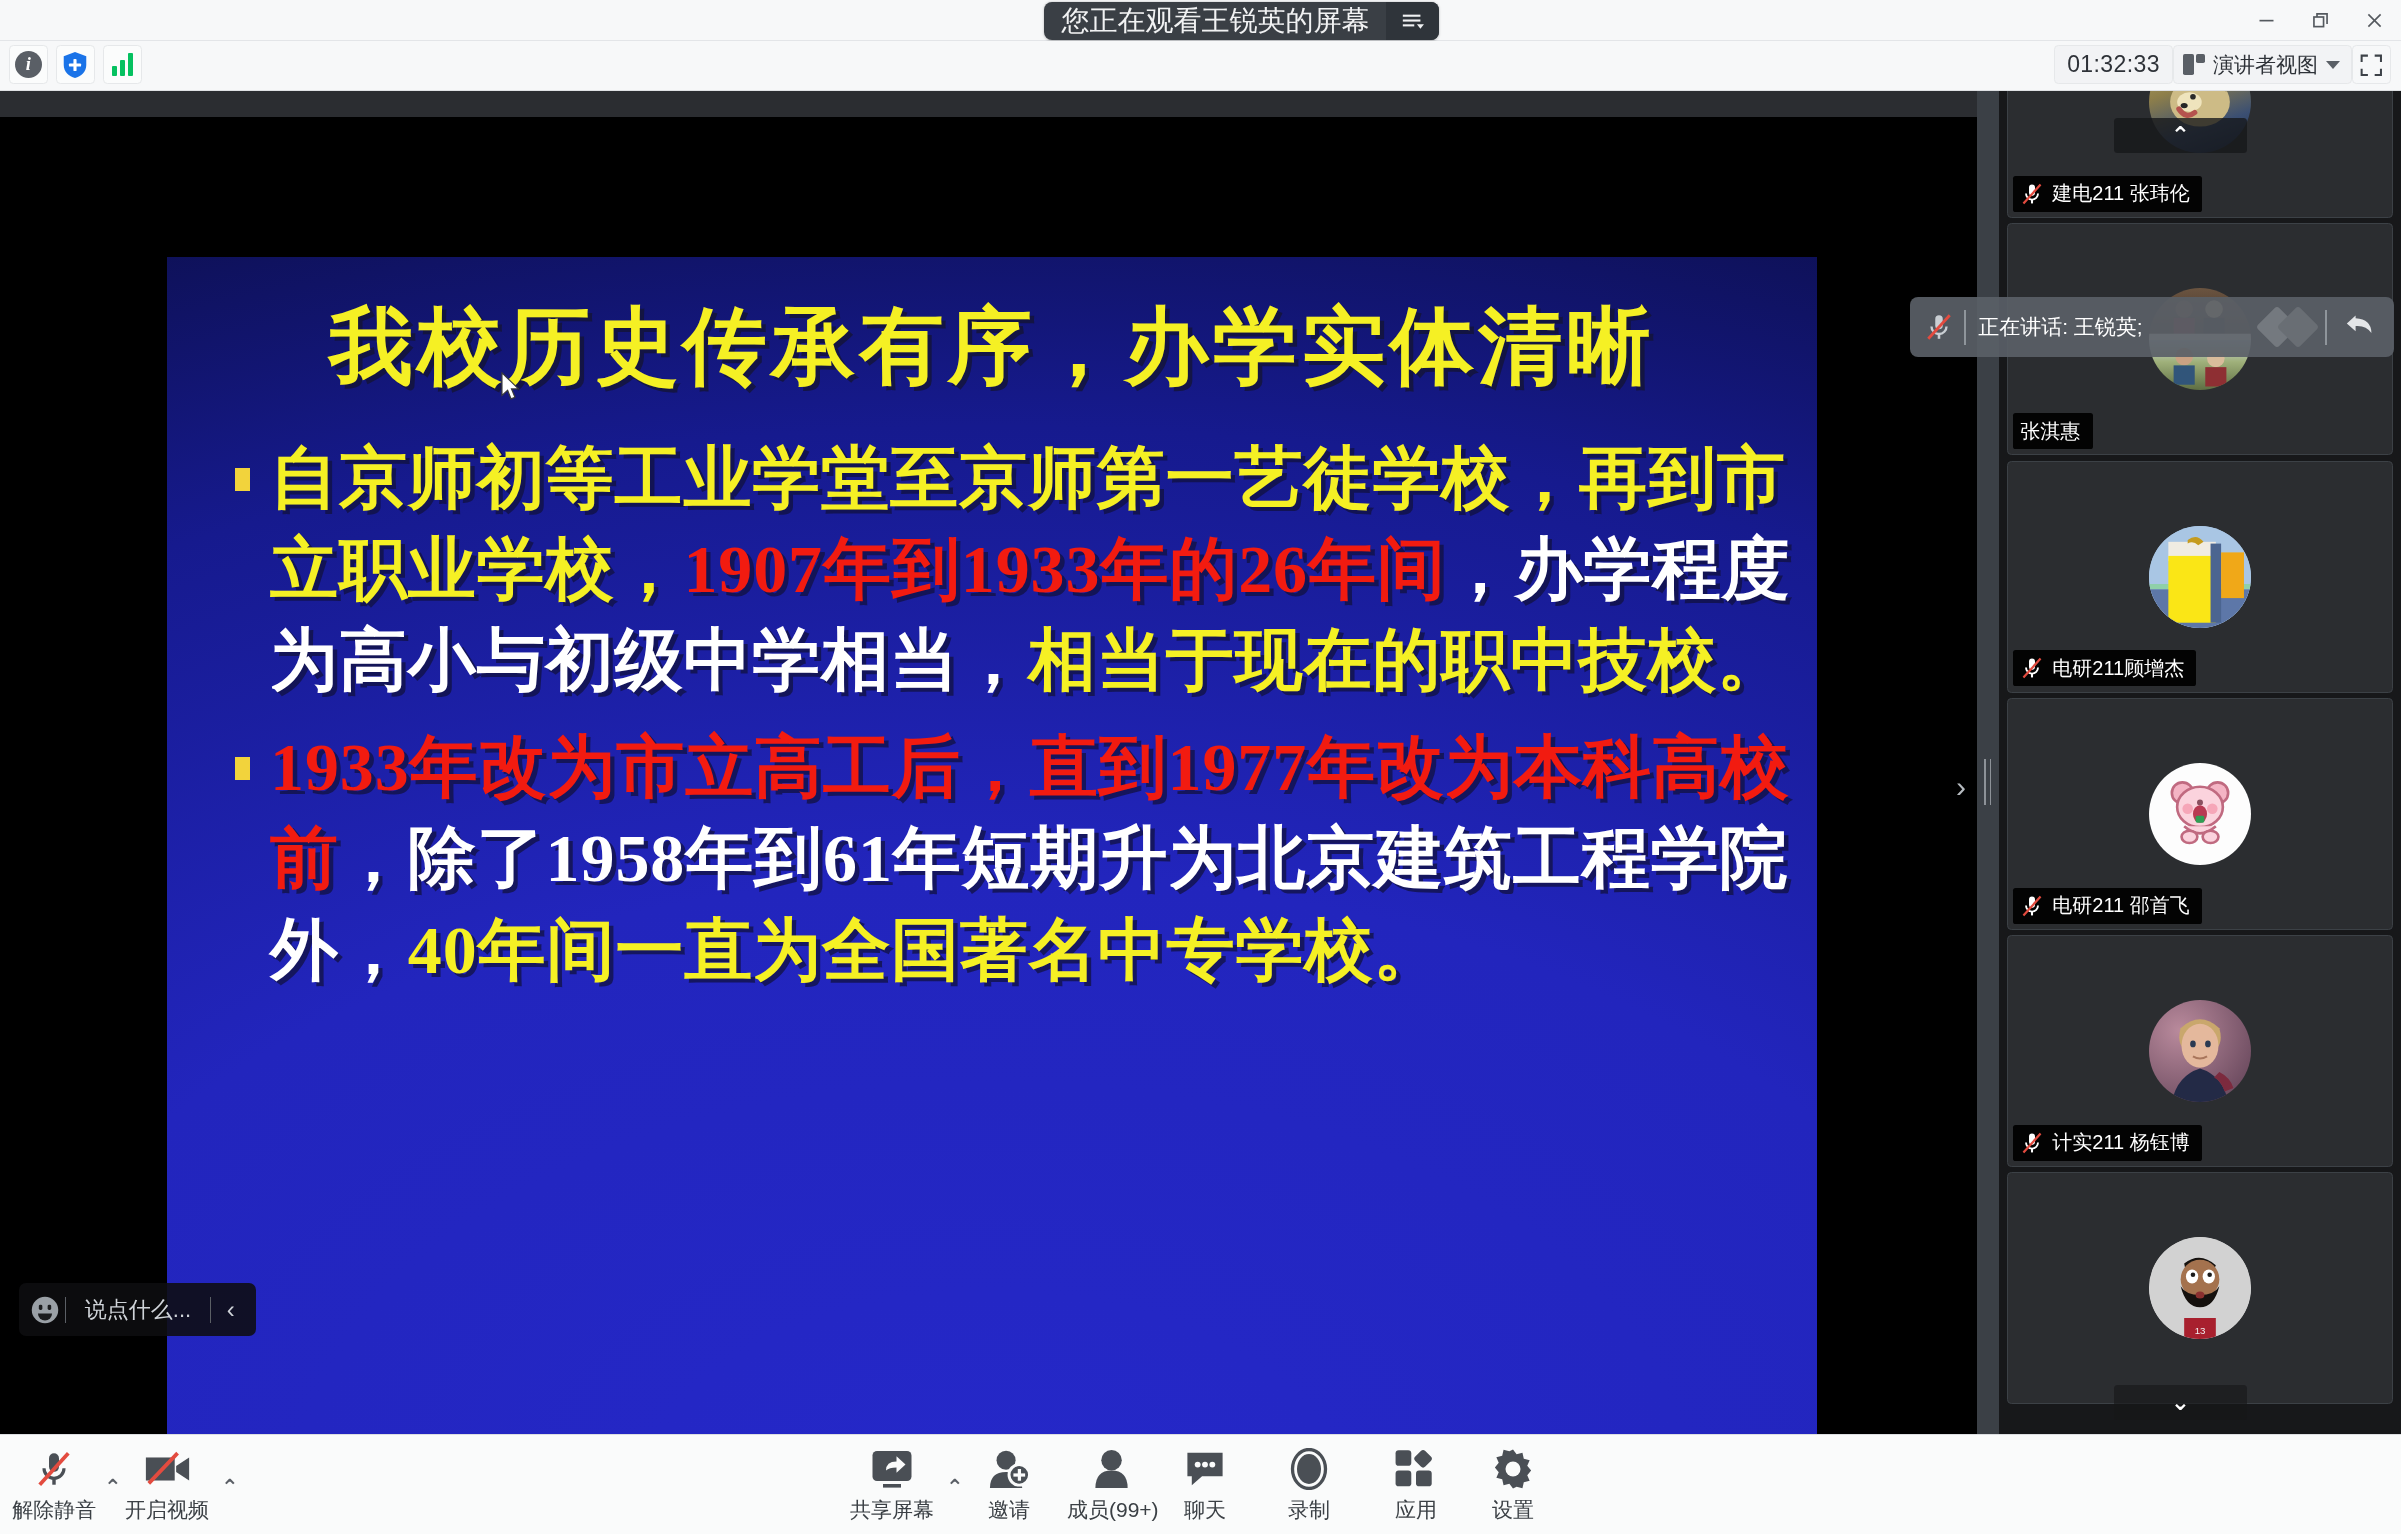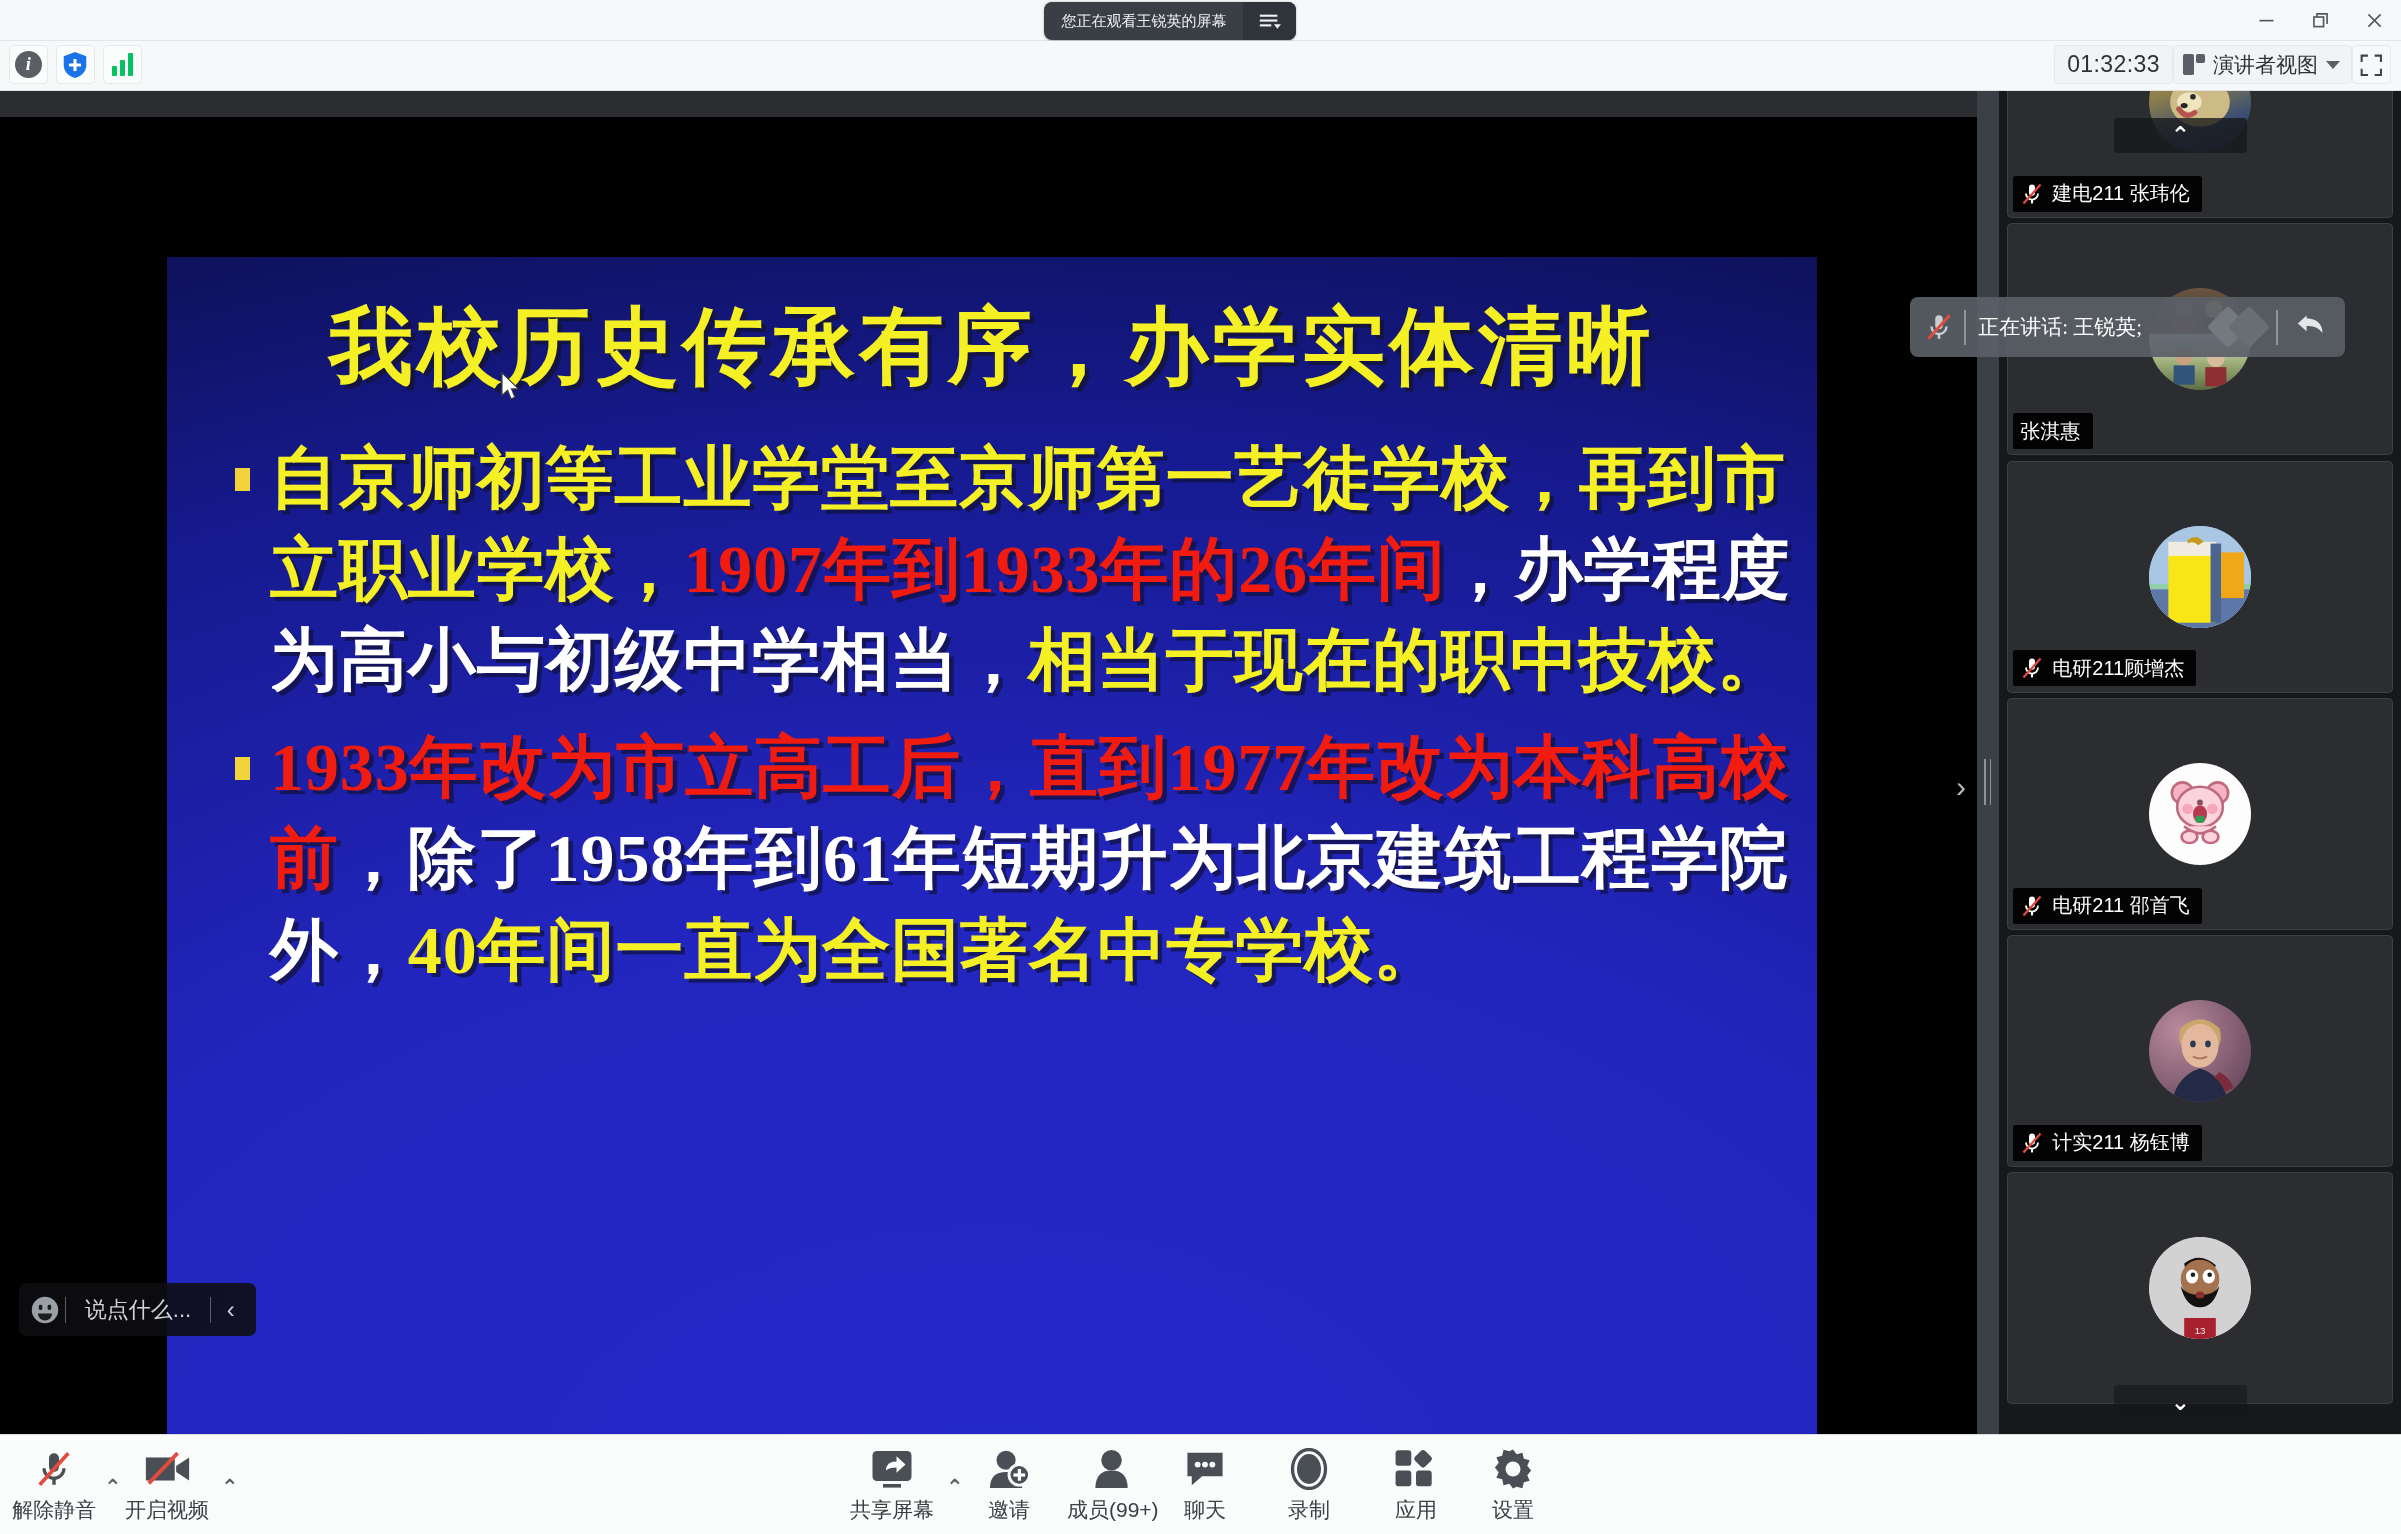--- a/index.html
+++ b/index.html
@@ -18,21 +18,21 @@
     background: #f7f8f9;
     border-bottom: 0.9px solid #e3e5e8;
   }
   .watch-pill {
     position: absolute; left: 1044px; top: 1.8px;
     height: 38px; display: flex; align-items: center;
     background: #3a3f45; border-radius: 8px; overflow: hidden;
     box-shadow: 0 0.9px 2.6px rgba(0,0,0,.25);
   }
   .watch-pill .wp-text {
-    color: #f1f2f3; font-size: 15px; padding: 0 16px 0 17.6px; white-space: nowrap;
+    color: #f1f2f3; font-size: 28px; padding: 0 16px 0 17.6px; white-space: nowrap;
     line-height: 38px;
   }
   .watch-pill .wp-menu {
     width: 53px; height: 38px; background: #2f343a;
     display: flex; align-items: center; justify-content: center;
     color: #f1f2f3; font-size: 18.4px; letter-spacing: -0.9px;
   }
   .win-btns { position: absolute; right: 0; top: 0; height: 41px; display: flex; }
   .win-btn {
     width: 54px; height: 41px; display: flex; align-items: center; justify-content: center;
@@ -164,23 +164,23 @@
   .nameplate {
     position: absolute; left: 5.3px; bottom: 5.3px; height: 36px;
     background: rgba(0,0,0,.93); border-radius: 2.6px;
     display: flex; align-items: center; gap: 8px; padding: 0 12.3px 0 7px;
   }
   .nameplate span { color: #fff; font-size: 20px; white-space: nowrap; }
   .mute-ico { width: 24px; height: 24px; flex: none; }
 
   
   .speaking-bar {
-    position: absolute; left: 1910px; top: 297px; width: 435px; height: 60px;
+    position: absolute; left: 1910px; top: 297px; width: 484px; height: 60px;
     background: rgba(90,96,103,.92); border-radius: 8px;
-    display: flex; align-items: center; padding: 0 8.8px; font-family: Liberation Serif, serif;
+    display: flex; align-items: center; padding: 0 8.8px;
   }
   .speaking-bar .mic { width: 40px; display: flex; justify-content: center; }
   .speaking-bar .vsep { width: 1.8px; height: 35px; background: #8f959b; margin: 0 5.3px; }
   .speaking-bar .txt { color: #fff; font-size: 21px; white-space: nowrap; flex: 1; padding-left: 7px; }
   .speaking-bar .wx { display: flex; margin-right: 7px; }
   .speaking-bar .wx b { display: block; width: 30px; height: 30px; background: #74797f; transform: rotate(45deg); border-radius: 3.5px; }
   .speaking-bar .wx b:nth-child(2) { margin-left: -9.7px; background: #696e74; }
   .speaking-bar .reply { color: #e4e6e8; font-size: 30px; padding: 0 8.8px 0 12.3px; }
 
   .up-chev-pill {

